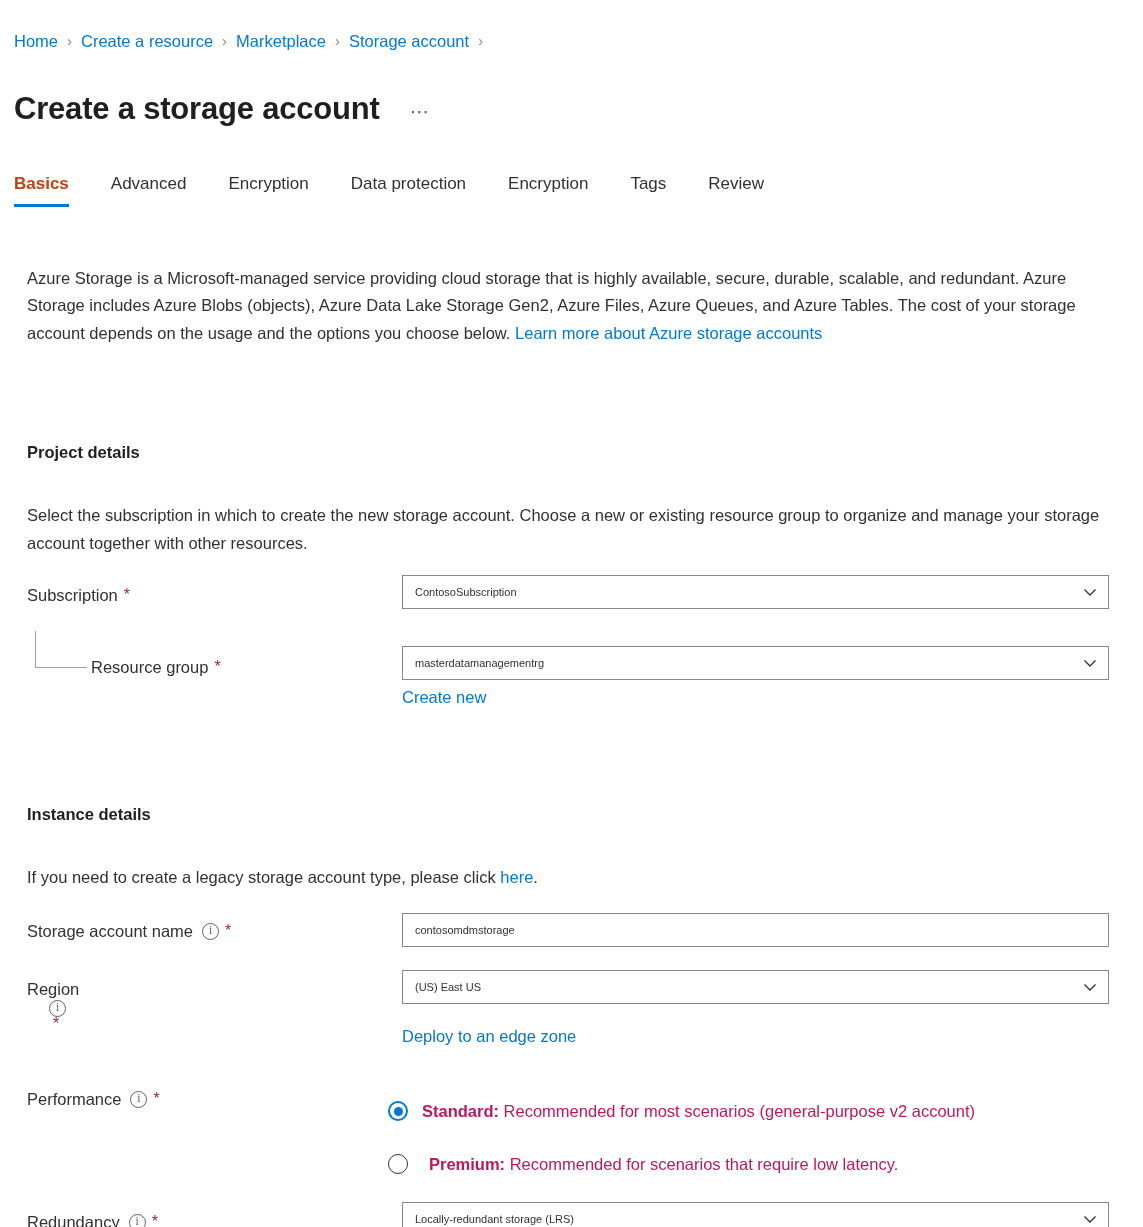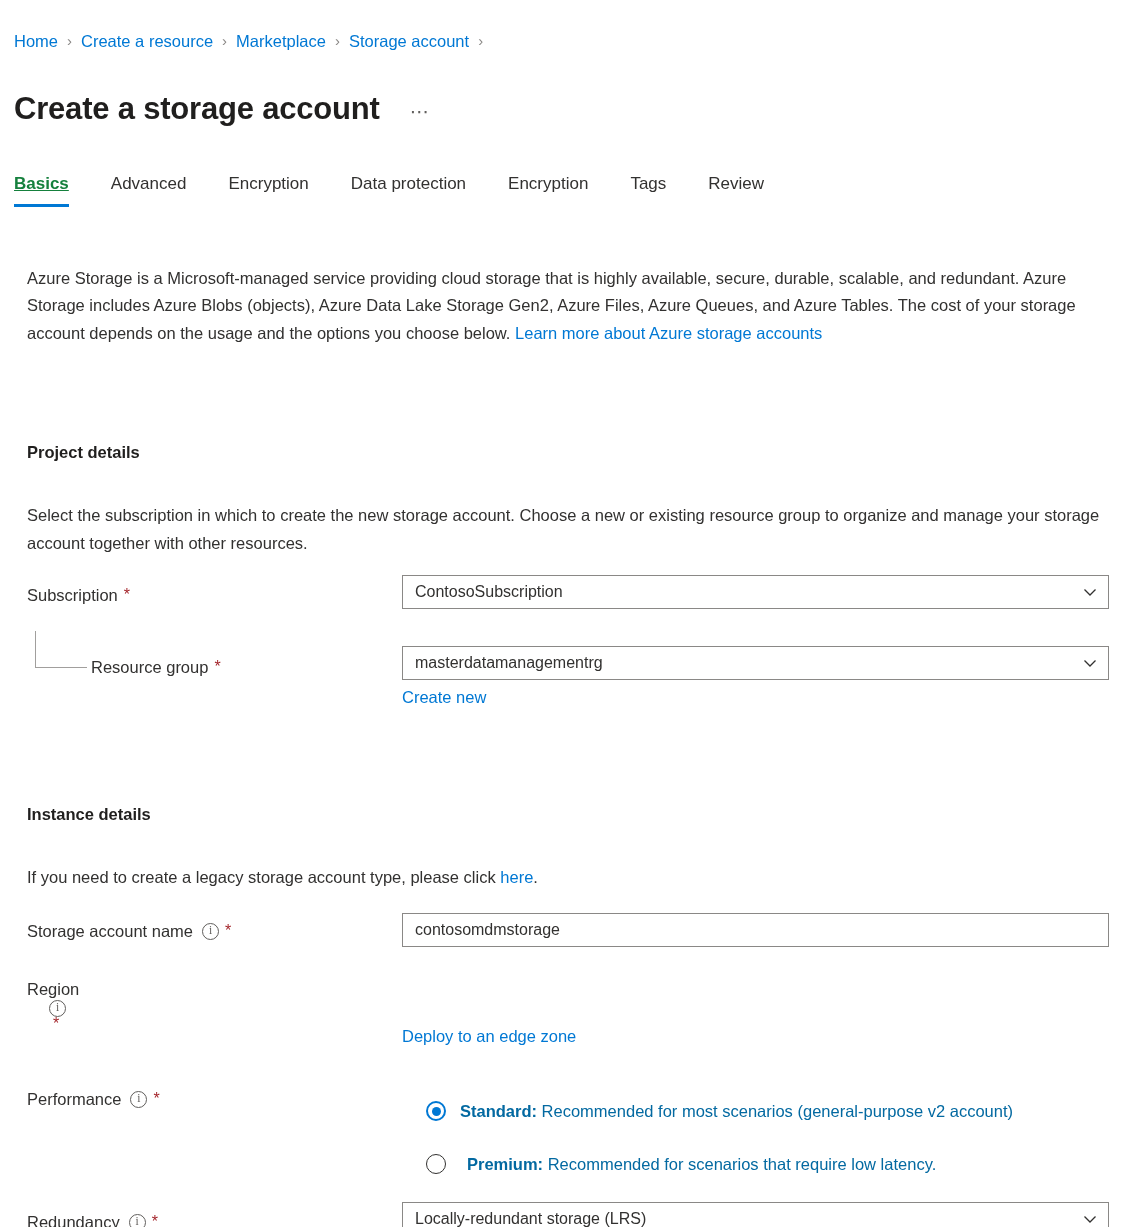--- a/index.html
+++ b/index.html
@@ -85,22 +85,21 @@
     margin-right: 42px;
     font-size: 17px;
     line-height: 24px;
     color: #323130;
     cursor: pointer;
     white-space: nowrap;
   }
   .tab:last-child { margin-right: 0; }
   .tab.active {
     font-weight: 700;
-    color: #15803d;
-    text-decoration: underline;
+    color: #c2410c;
   }
   .tab.active::after {
     content: "";
     position: absolute;
     left: 0;
     right: 0;
     bottom: 0;
     height: 3px;
     background: #0078d4;
   }
@@ -190,21 +189,21 @@
   
   .control {
     position: absolute;
     left: 402px;
     box-sizing: border-box;
     height: 34px;
     border: 1px solid #8a8886;
     background: #ffffff;
     display: flex;
     align-items: center;
-    font-size: 16px;
+    font-size: 11px;
     color: #323130;
     padding: 0 10px 0 12px;
   }
   .control .value {
     flex: 1;
     overflow: hidden;
     white-space: nowrap;
     text-overflow: ellipsis;
   }
   .chevron {
@@ -221,26 +220,26 @@
     left: 402px;
     font-size: 16.5px;
     line-height: 22px;
     color: #0078d4;
     cursor: pointer;
   }
 
   
   .radio-row {
     position: absolute;
-    left: 426px;
+    left: 388px;
     display: flex;
     align-items: center;
     font-size: 16.5px;
     line-height: 24px;
-    color: #0369a1;
+    color: #be185d;
     cursor: pointer;
     white-space: nowrap;
   }
   .radio {
     position: relative;
     width: 20px;
     height: 20px;
     border-radius: 50%;
     box-sizing: border-box;
     border: 1px solid #323130;
@@ -344,20 +343,28 @@
     <span class="value">contosomdmstorage</span>
   </div>
 
   <div class="field-label" style="top:958px;flex-direction:column;">
     <span class="label-text">Region</span>
     <span class="info-icon">
         <i>i</i>
       </span>
     <span class="req-star">*</span>
   </div>
+  <div class="control" style="top:950px; width:707px;">
+    <span class="value">(US) East US</span>
+    <span class="chevron">
+      <svg viewBox="0 0 16 16" width="16" height="16">
+          <path d="M2.5 5.5 L8 11 L13.5 5.5" fill="none" stroke="#323130" stroke-width="1.3"></path>
+        </svg>
+    </span>
+  </div>
   <div class="sub-link" style="top:1005px;">Deploy to an edge zone</div>
 
   <div class="field-label" style="top:1068px;">
     <span class="label-text">Performance</span>
     <span class="info-icon">
         <i>i</i>
       </span>
     <span class="req-star">*</span>
   </div>
   <div class="radio-row" style="top:1079px;">

